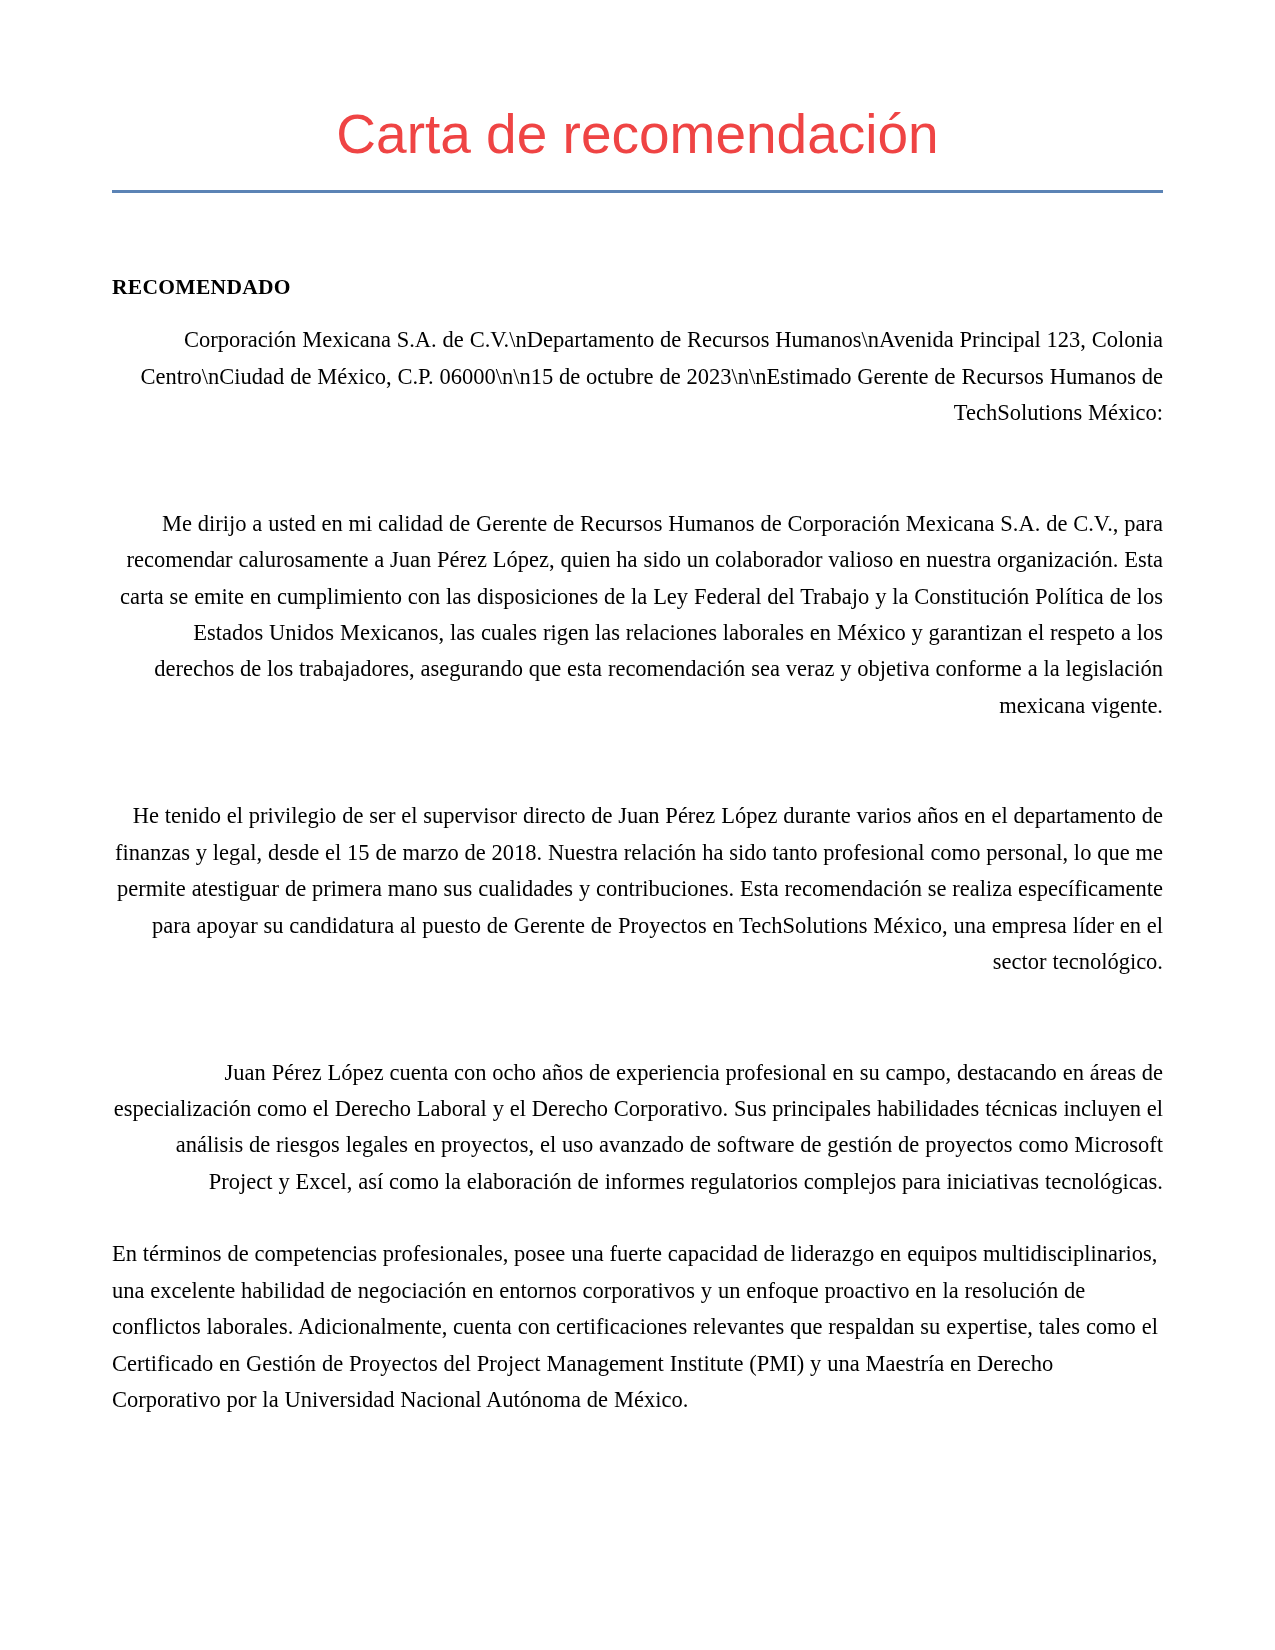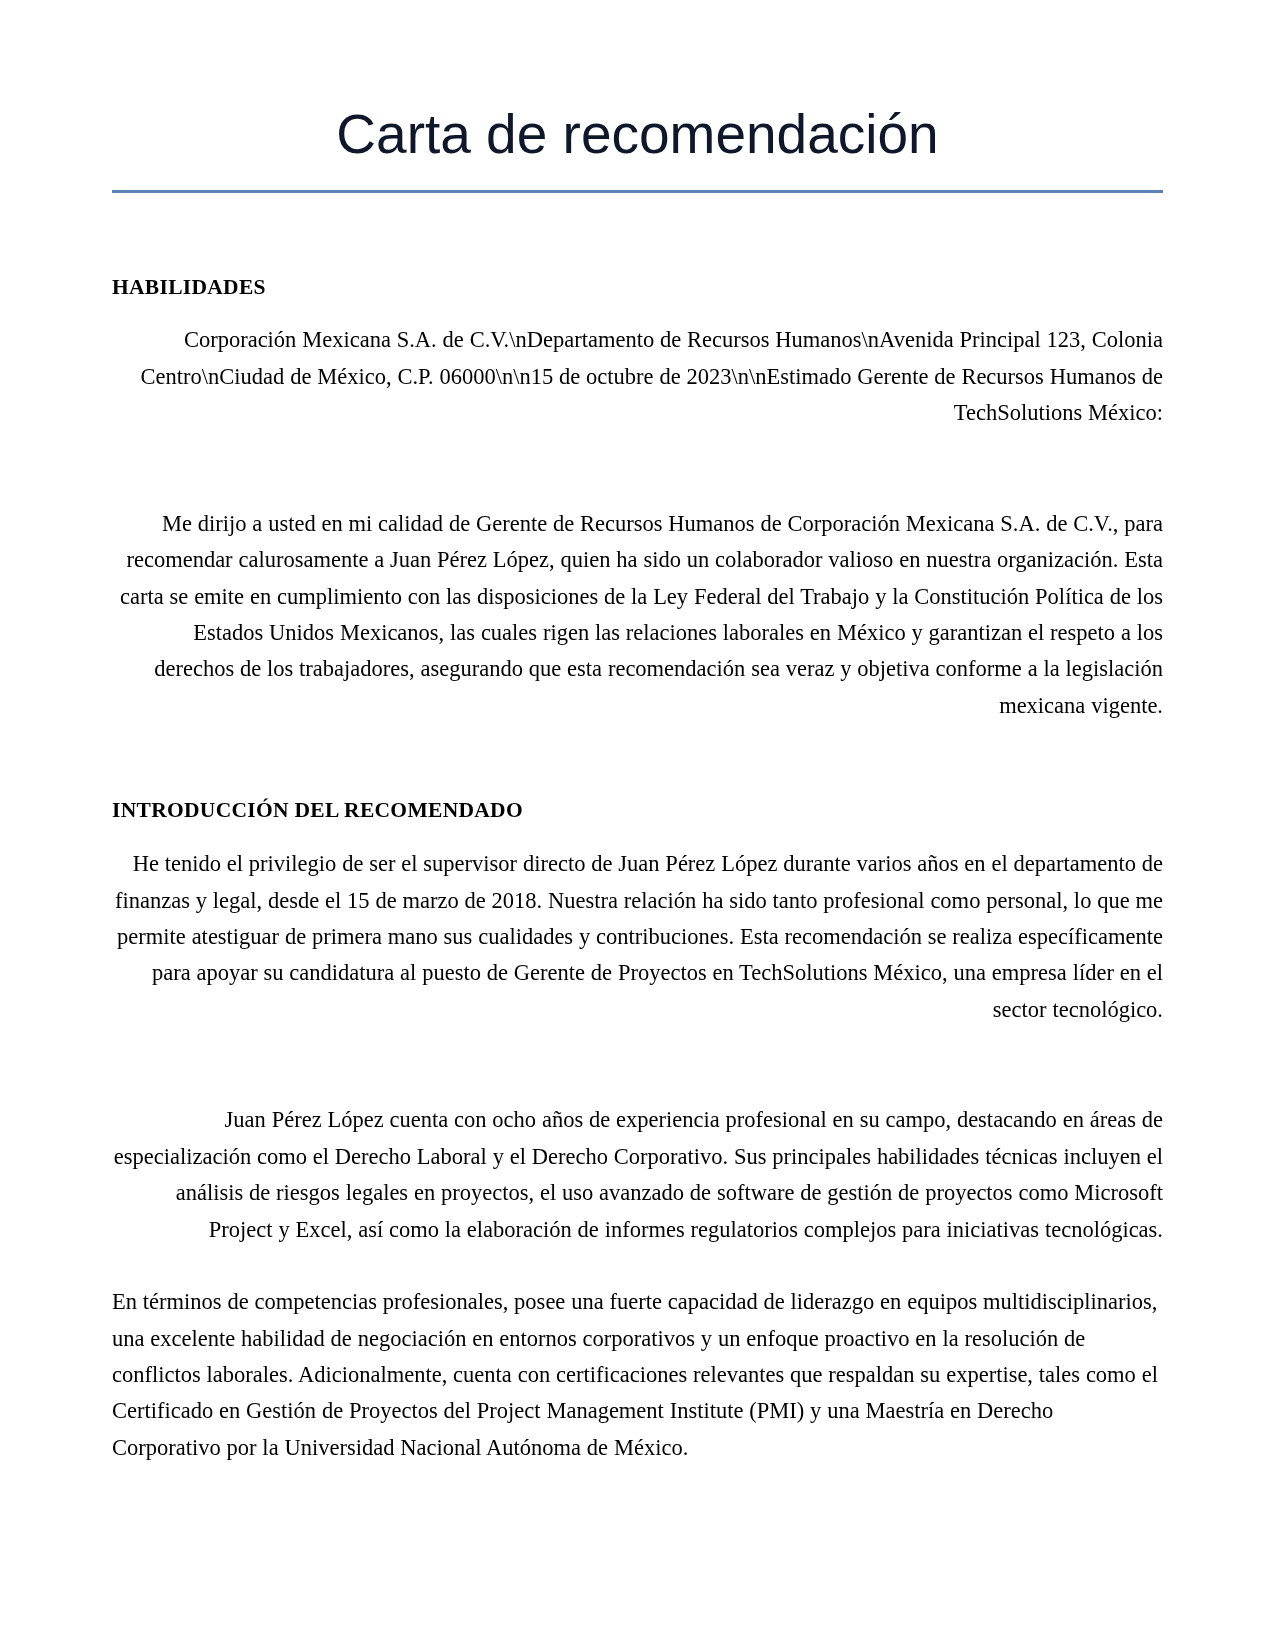--- a/index.html
+++ b/index.html
@@ -74,34 +74,33 @@
   .sec-encabezado { margin-top: 82px; }
   .par-after-heading { margin-top: 22px; text-align: right; }
   .sec-gap { margin-top: 74px; }
   .par-gap { margin-top: 36px; }
 </style>
 </head>
 <body style="color: rgb(0, 0, 0);">
 
 <div class="page" style="background: rgb(255, 255, 255);">
 
-  <h1 class="doc-title" style="color: #0f172a;">Carta de recomendación</h1>
+  <h1 class="doc-title" style="color: #ef4444;">Carta de recomendación</h1>
 
   <hr class="title-rule" style="border-top-color: rgb(91, 131, 181);">
 
   <div id="sections-root">
       <section class="sec-encabezado">
-        <h2 class="section-heading">HABILIDADES</h2>
+        <h2 class="section-heading">RECOMENDADO</h2>
         <p class="body-par par-after-heading"><span>Corporación Mexicana S.A. de C.V.\nDepartamento de Recursos Humanos\nAvenida Principal 123, Colonia Centro\nCiudad de México, C.P. 06000\n\n15 de octubre de 2023\n\nEstimado Gerente de Recursos Humanos de TechSolutions México:</span></p>
       </section>
       <section class="sec-gap">
         <p class="body-par par-after-heading"><span>Me dirijo a usted en mi calidad de </span><strong>Gerente de Recursos Humanos</strong><span> de Corporación Mexicana S.A. de C.V., para recomendar calurosamente a </span><strong>Juan Pérez López</strong><span>, quien ha sido un colaborador valioso en nuestra organización. Esta carta se emite en cumplimiento con las disposiciones de la </span><strong>Ley Federal del Trabajo</strong><span> y la </span><strong>Constitución Política de los Estados Unidos Mexicanos</strong><span>, las cuales rigen las relaciones laborales en México y garantizan el respeto a los derechos de los trabajadores, asegurando que esta recomendación sea veraz y objetiva conforme a la legislación mexicana vigente.</span></p>
       </section>
       <section class="sec-gap">
-        <h2 class="section-heading">INTRODUCCIÓN DEL RECOMENDADO</h2>
         <p class="body-par par-after-heading"><span>He tenido el privilegio de ser el supervisor directo de </span><strong>Juan Pérez López</strong><span> durante varios años en el departamento de finanzas y legal, desde el 15 de marzo de 2018. Nuestra relación ha sido tanto profesional como personal, lo que me permite atestiguar de primera mano sus cualidades y contribuciones. Esta recomendación se realiza específicamente para apoyar su candidatura al puesto de </span><strong>Gerente de Proyectos</strong><span> en TechSolutions México, una empresa líder en el sector tecnológico.</span></p>
       </section>
       <section class="sec-gap">
         <p class="body-par par-after-heading"><strong>Juan Pérez López</strong><span> cuenta con ocho años de experiencia profesional en su campo, destacando en áreas de especialización como el Derecho Laboral y el Derecho Corporativo. Sus principales habilidades técnicas incluyen el análisis de riesgos legales en proyectos, el uso avanzado de software de gestión de proyectos como Microsoft Project y Excel, así como la elaboración de informes regulatorios complejos para iniciativas tecnológicas.</span></p>
         <p class="body-par par-gap"><span>En términos de competencias profesionales, posee una fuerte capacidad de liderazgo en equipos multidisciplinarios, una excelente habilidad de negociación en entornos corporativos y un enfoque proactivo en la resolución de conflictos laborales. Adicionalmente, cuenta con certificaciones relevantes que respaldan su expertise, tales como el Certificado en Gestión de Proyectos del Project Management Institute (PMI) y una Maestría en Derecho Corporativo por la Universidad Nacional Autónoma de México.</span></p>
       </section>
     </div>
 
 </div>
 

